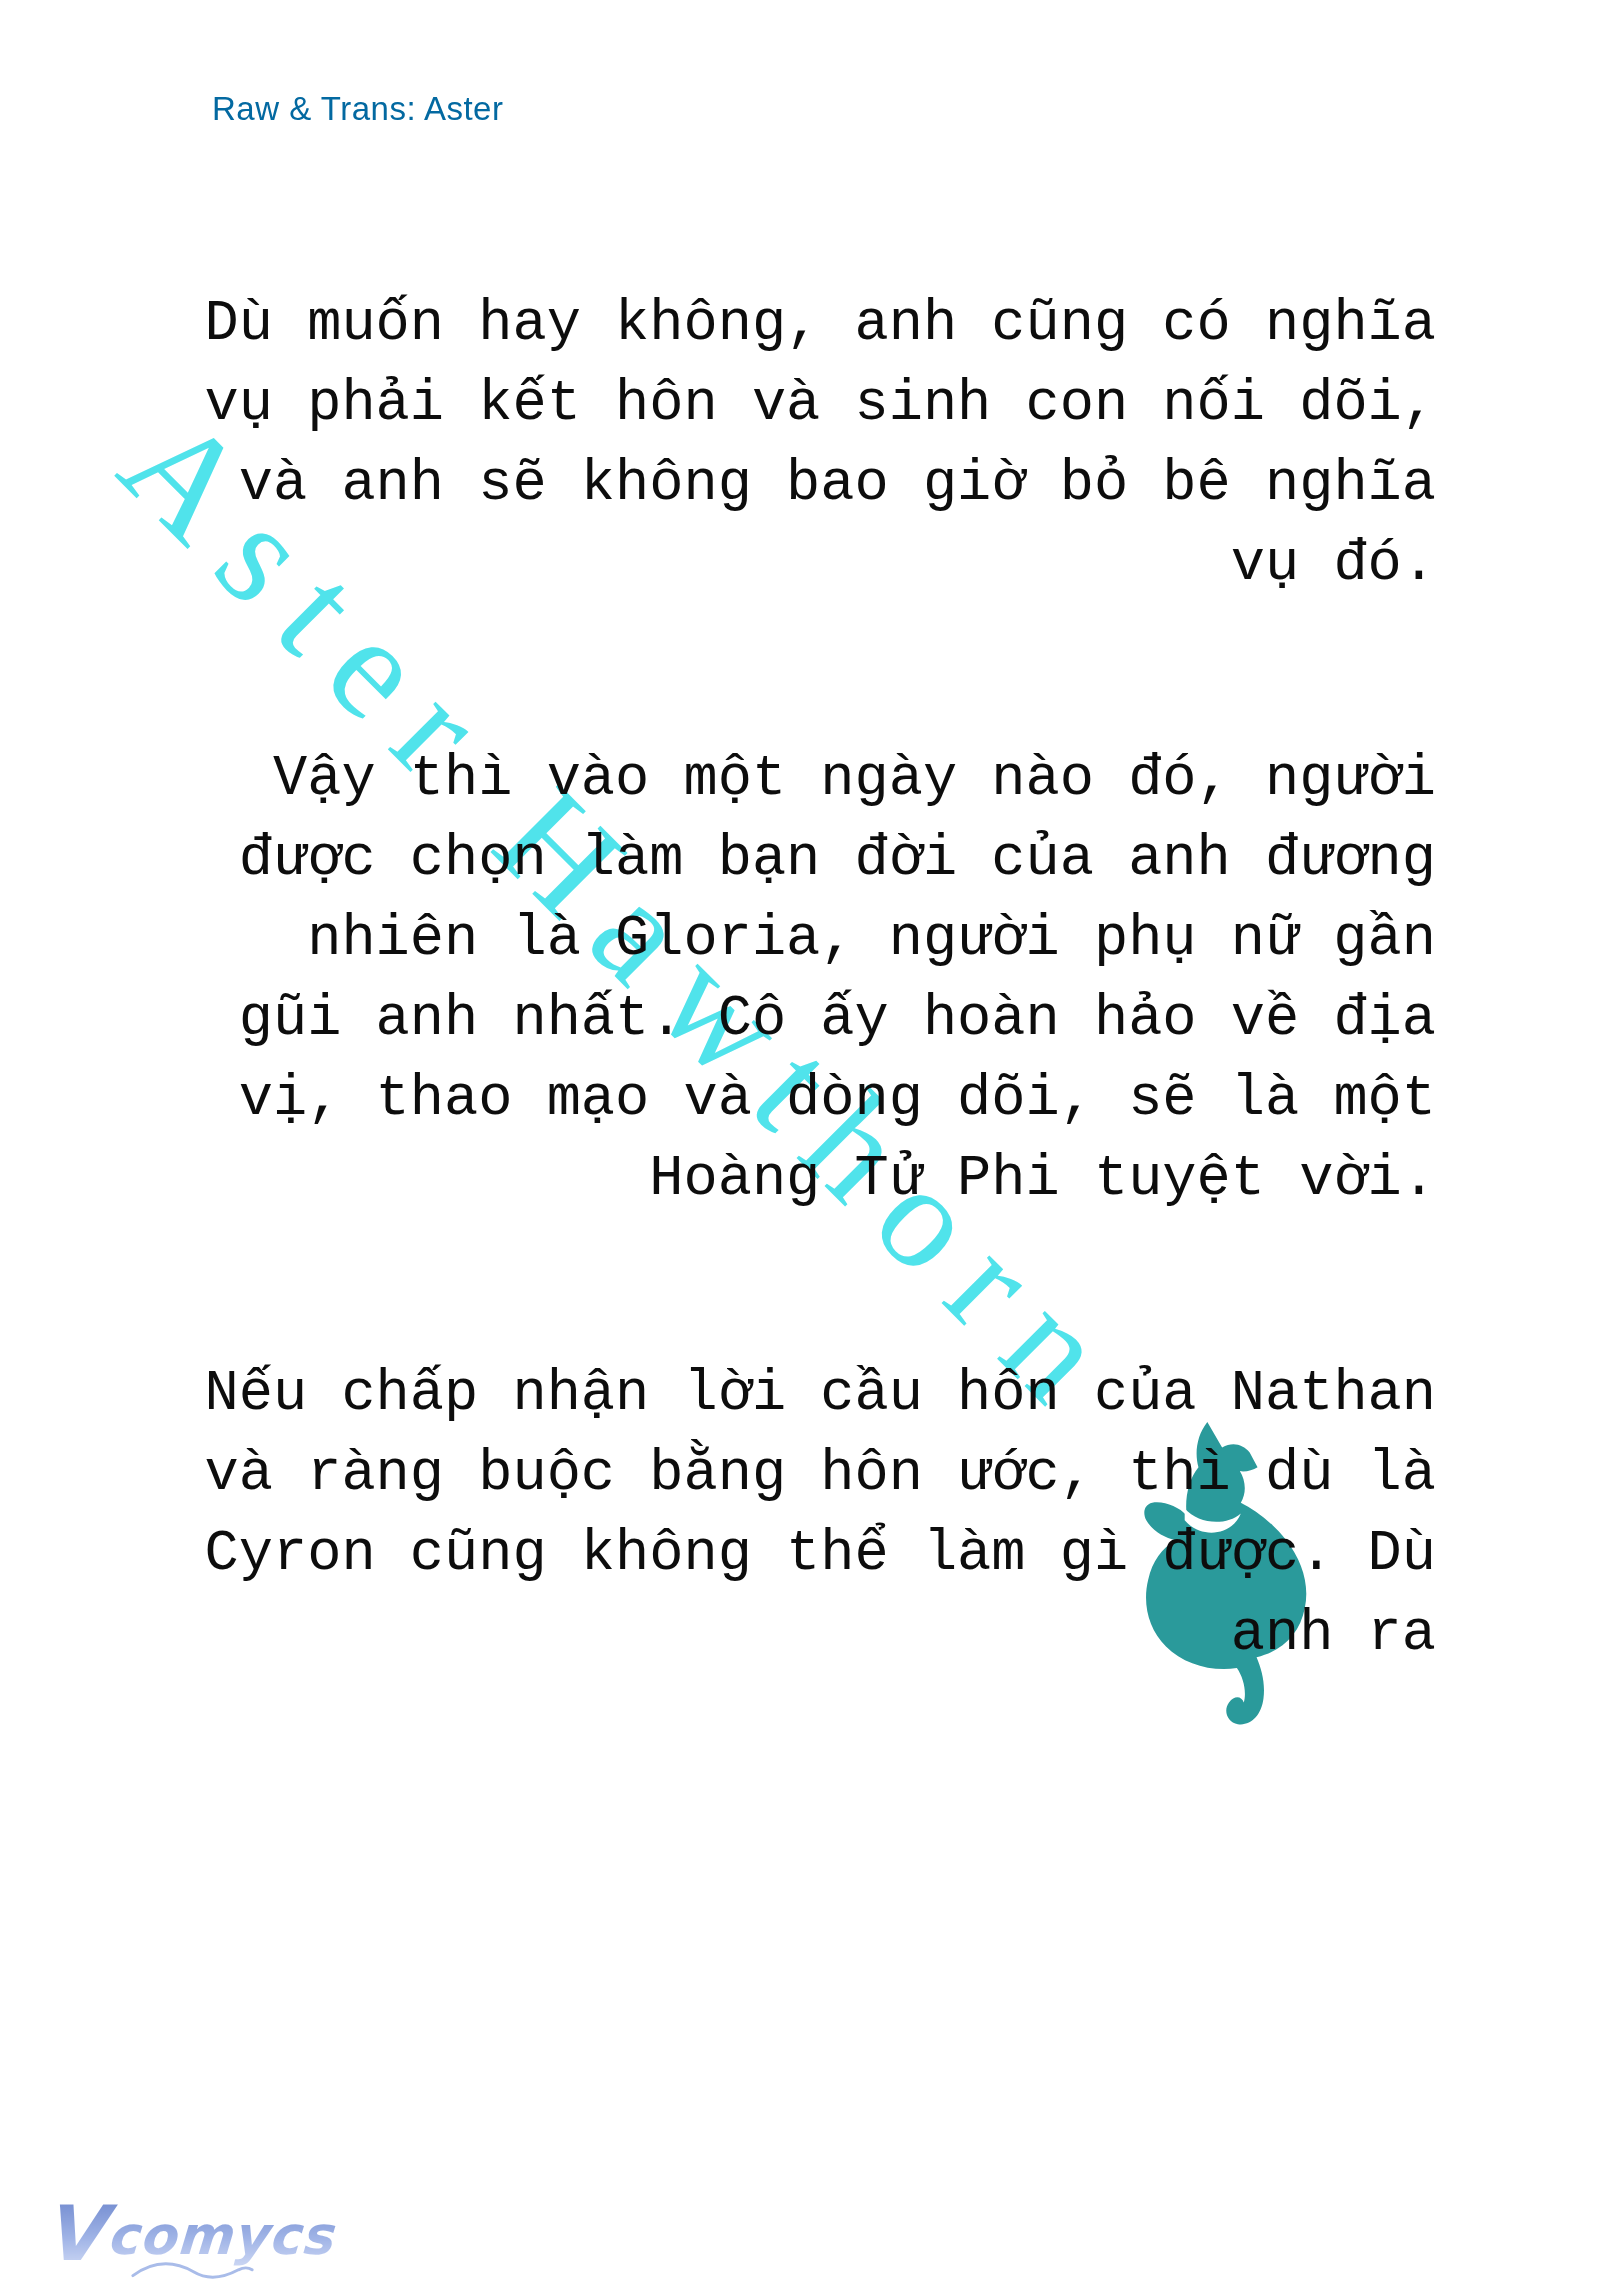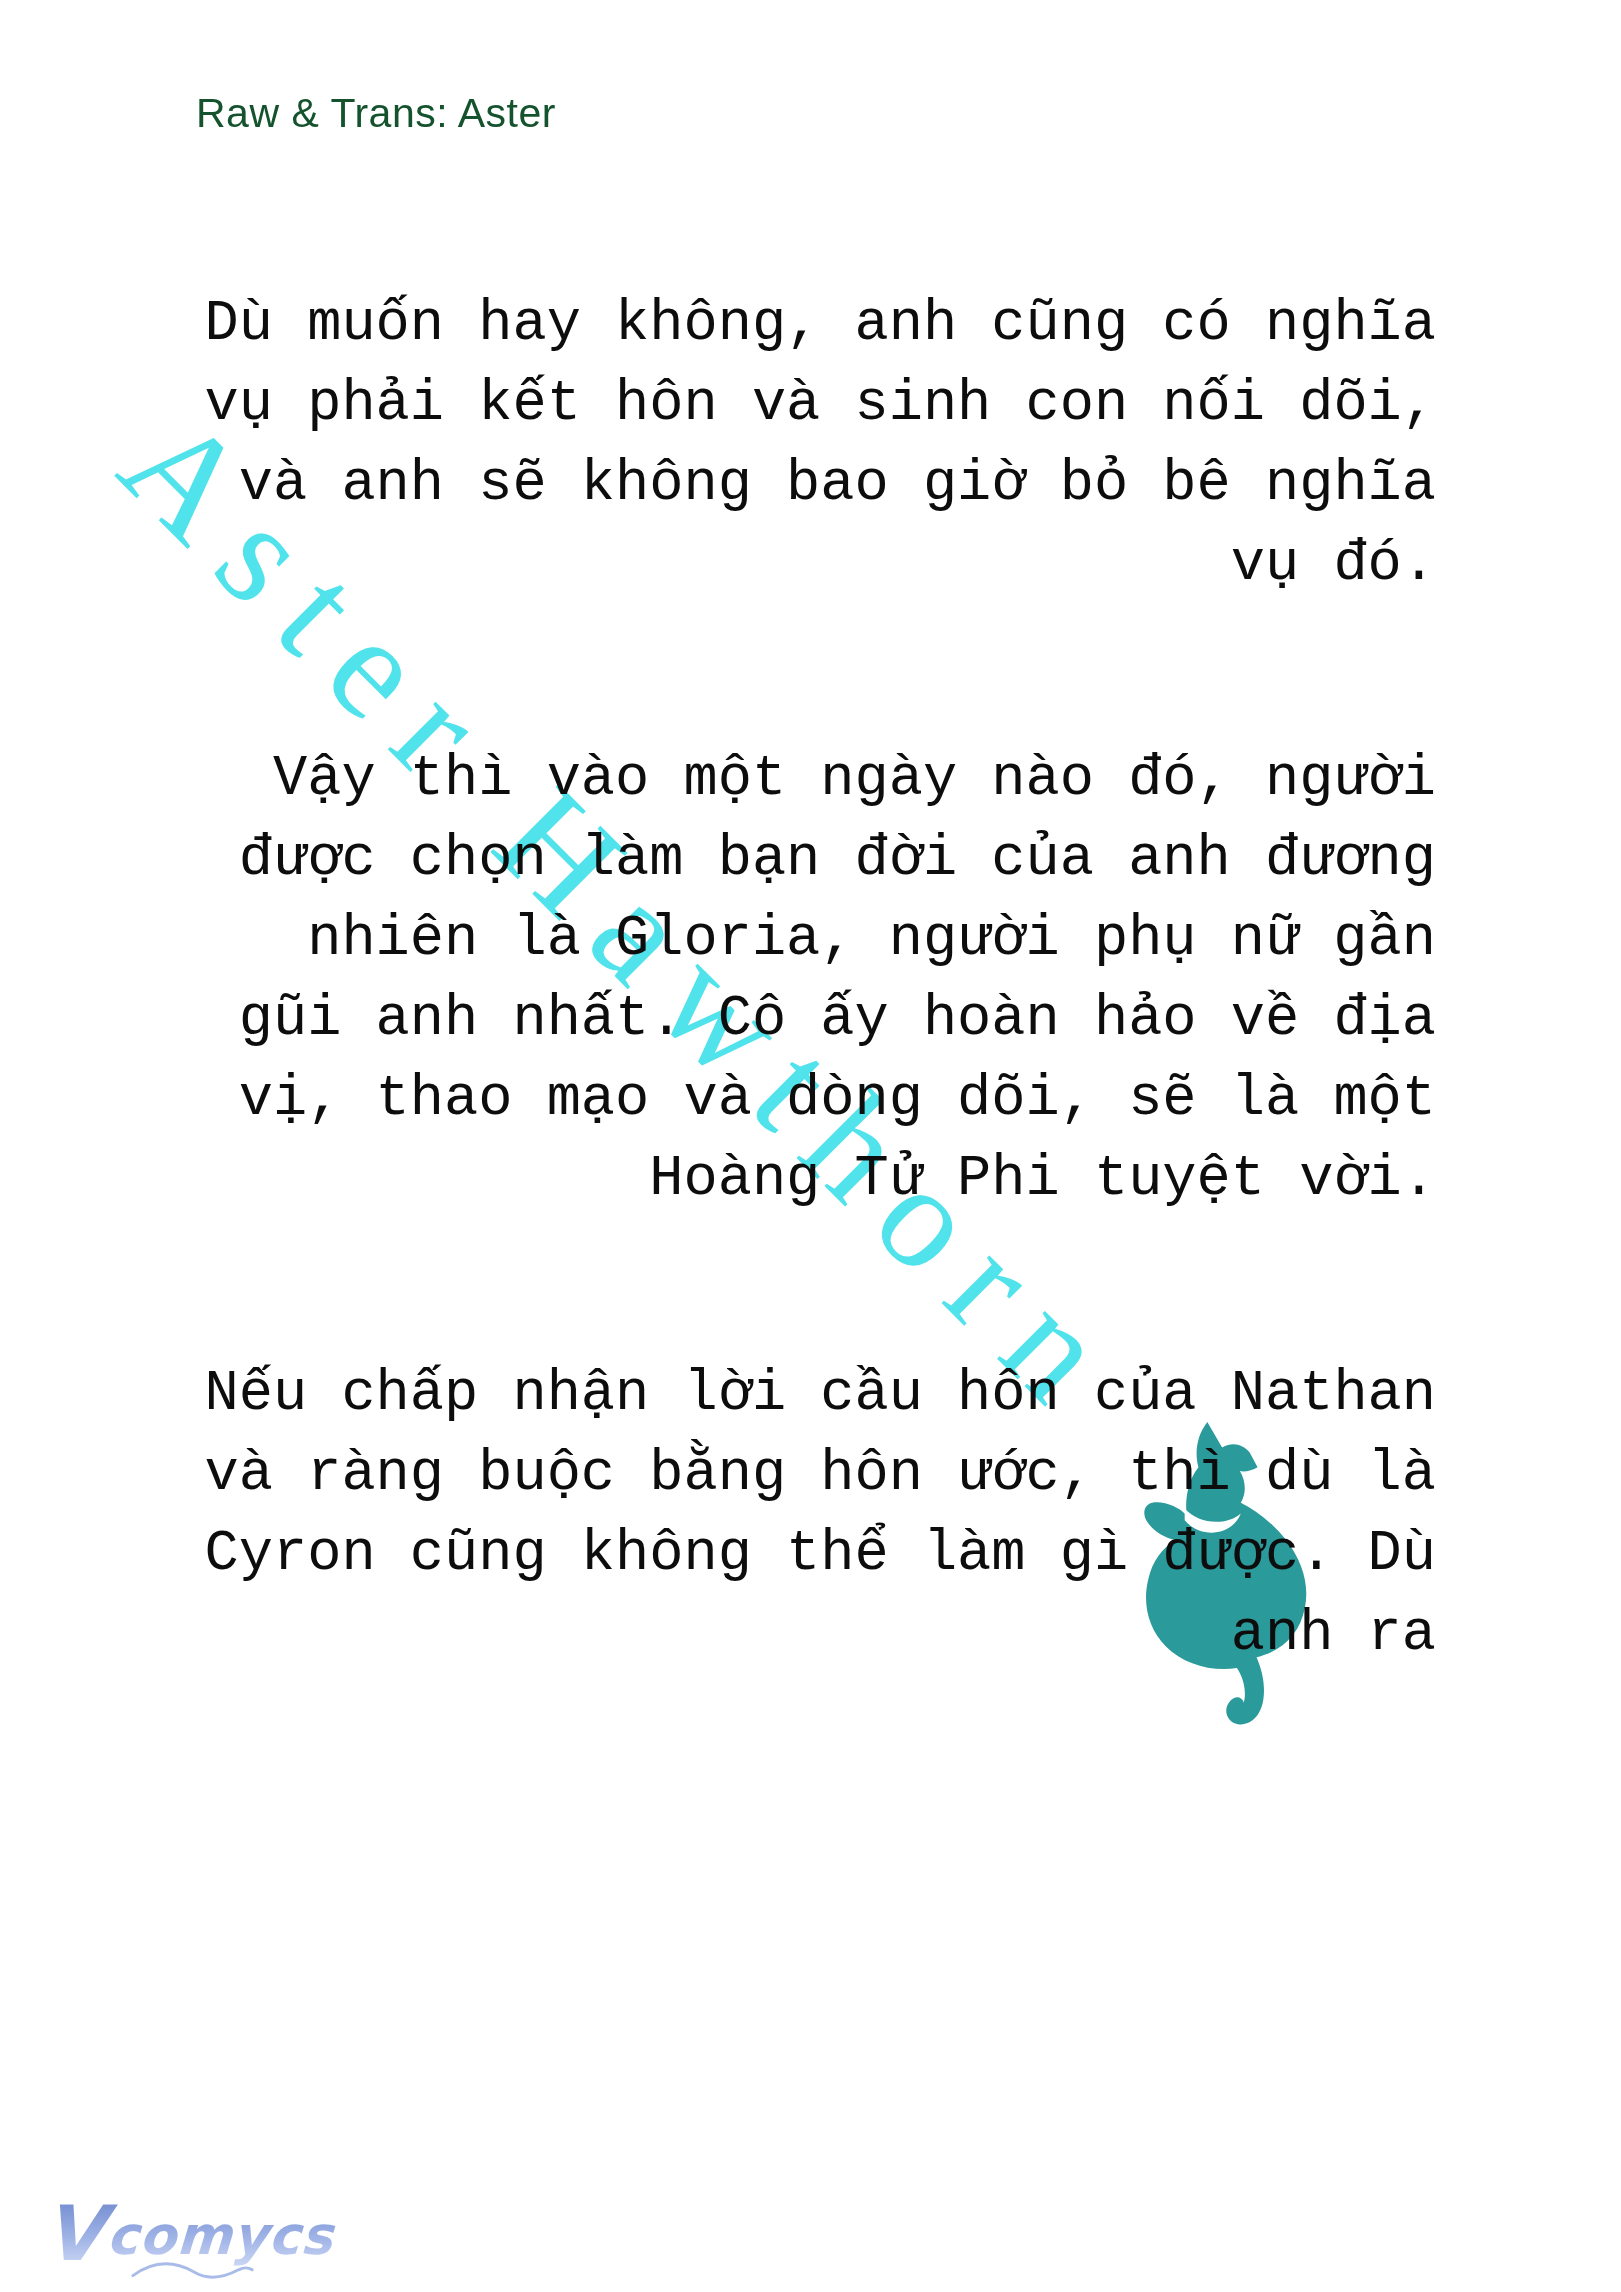--- a/index.html
+++ b/index.html
@@ -7,24 +7,24 @@
     width:1621px;height:2293px;
     background:#ffffff;
     position:relative;
     overflow:hidden;
     font-family:"Liberation Serif", serif;
   }
   .page{position:absolute;inset:0;}
 
   .header-credit{
     position:absolute;
-    left:196px;top:90px;
+    left:212px;top:90px;
     font-family:"Liberation Sans", sans-serif;
-    font-size:41px;
-    color:#14532d;
+    font-size:33px;
+    color:#0369a1;
     letter-spacing:0.5px;
     z-index:6;
   }
 
   .watermark{
     position:absolute;
     left:208px;top:380px;
     transform:rotate(45deg);
     transform-origin:0 0;
     font-family:"Liberation Serif", serif;

